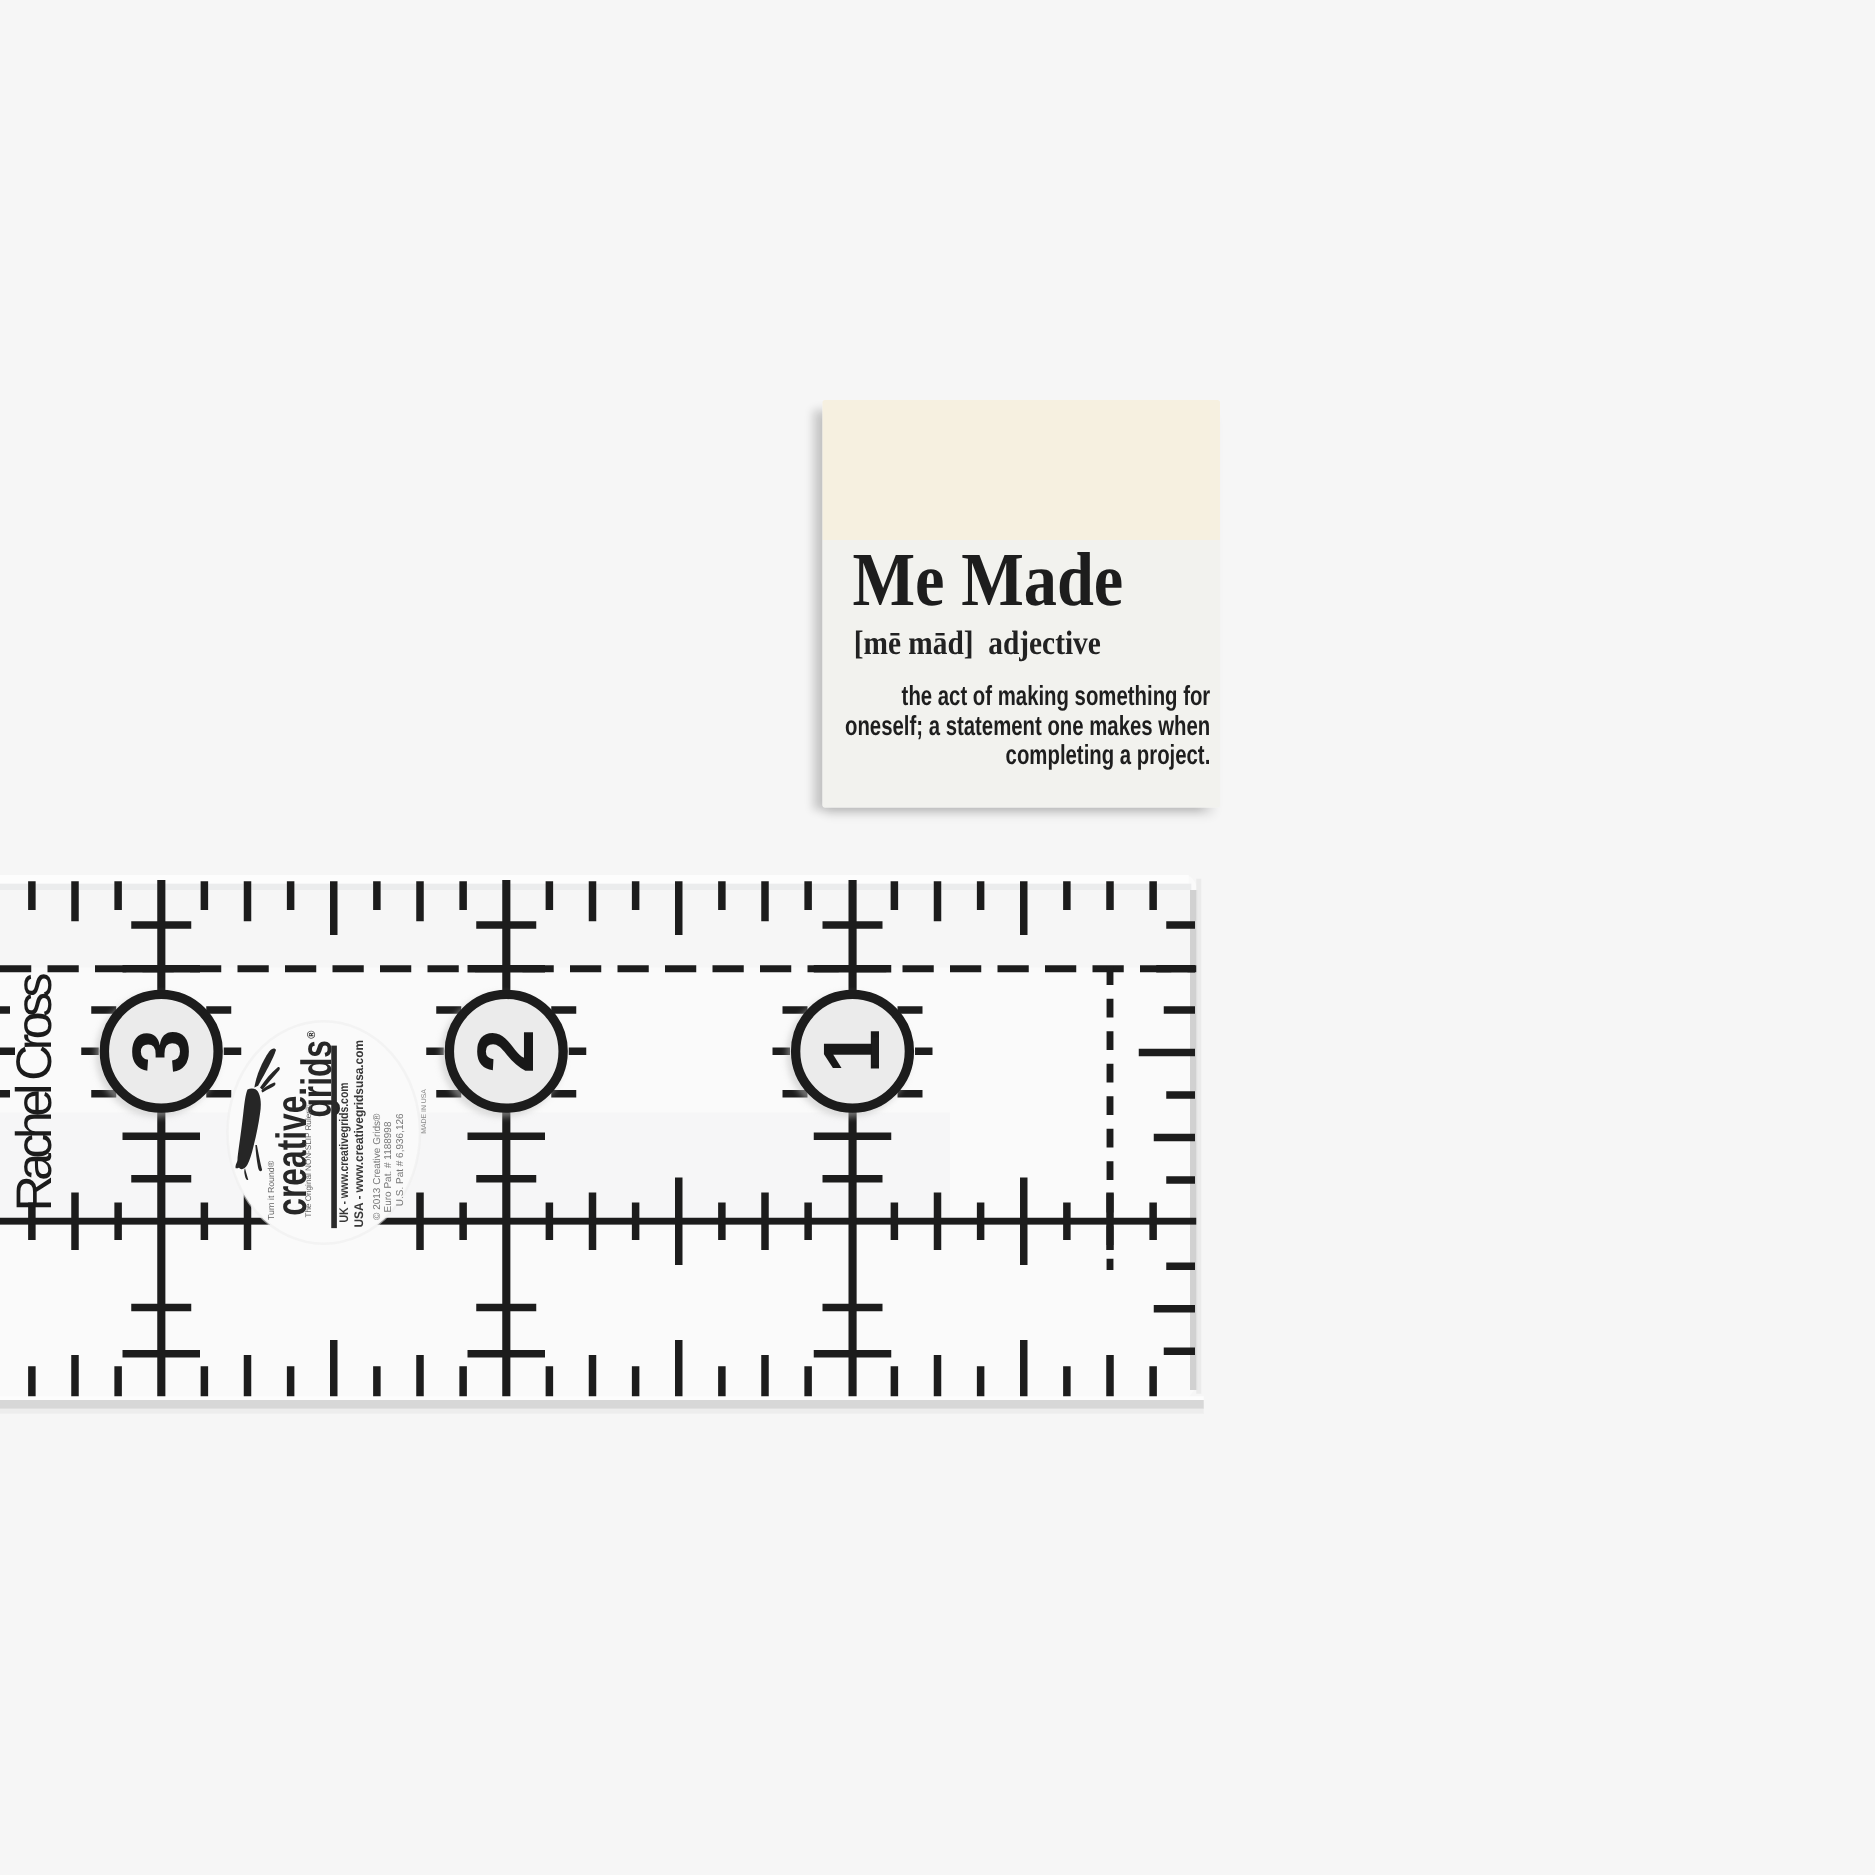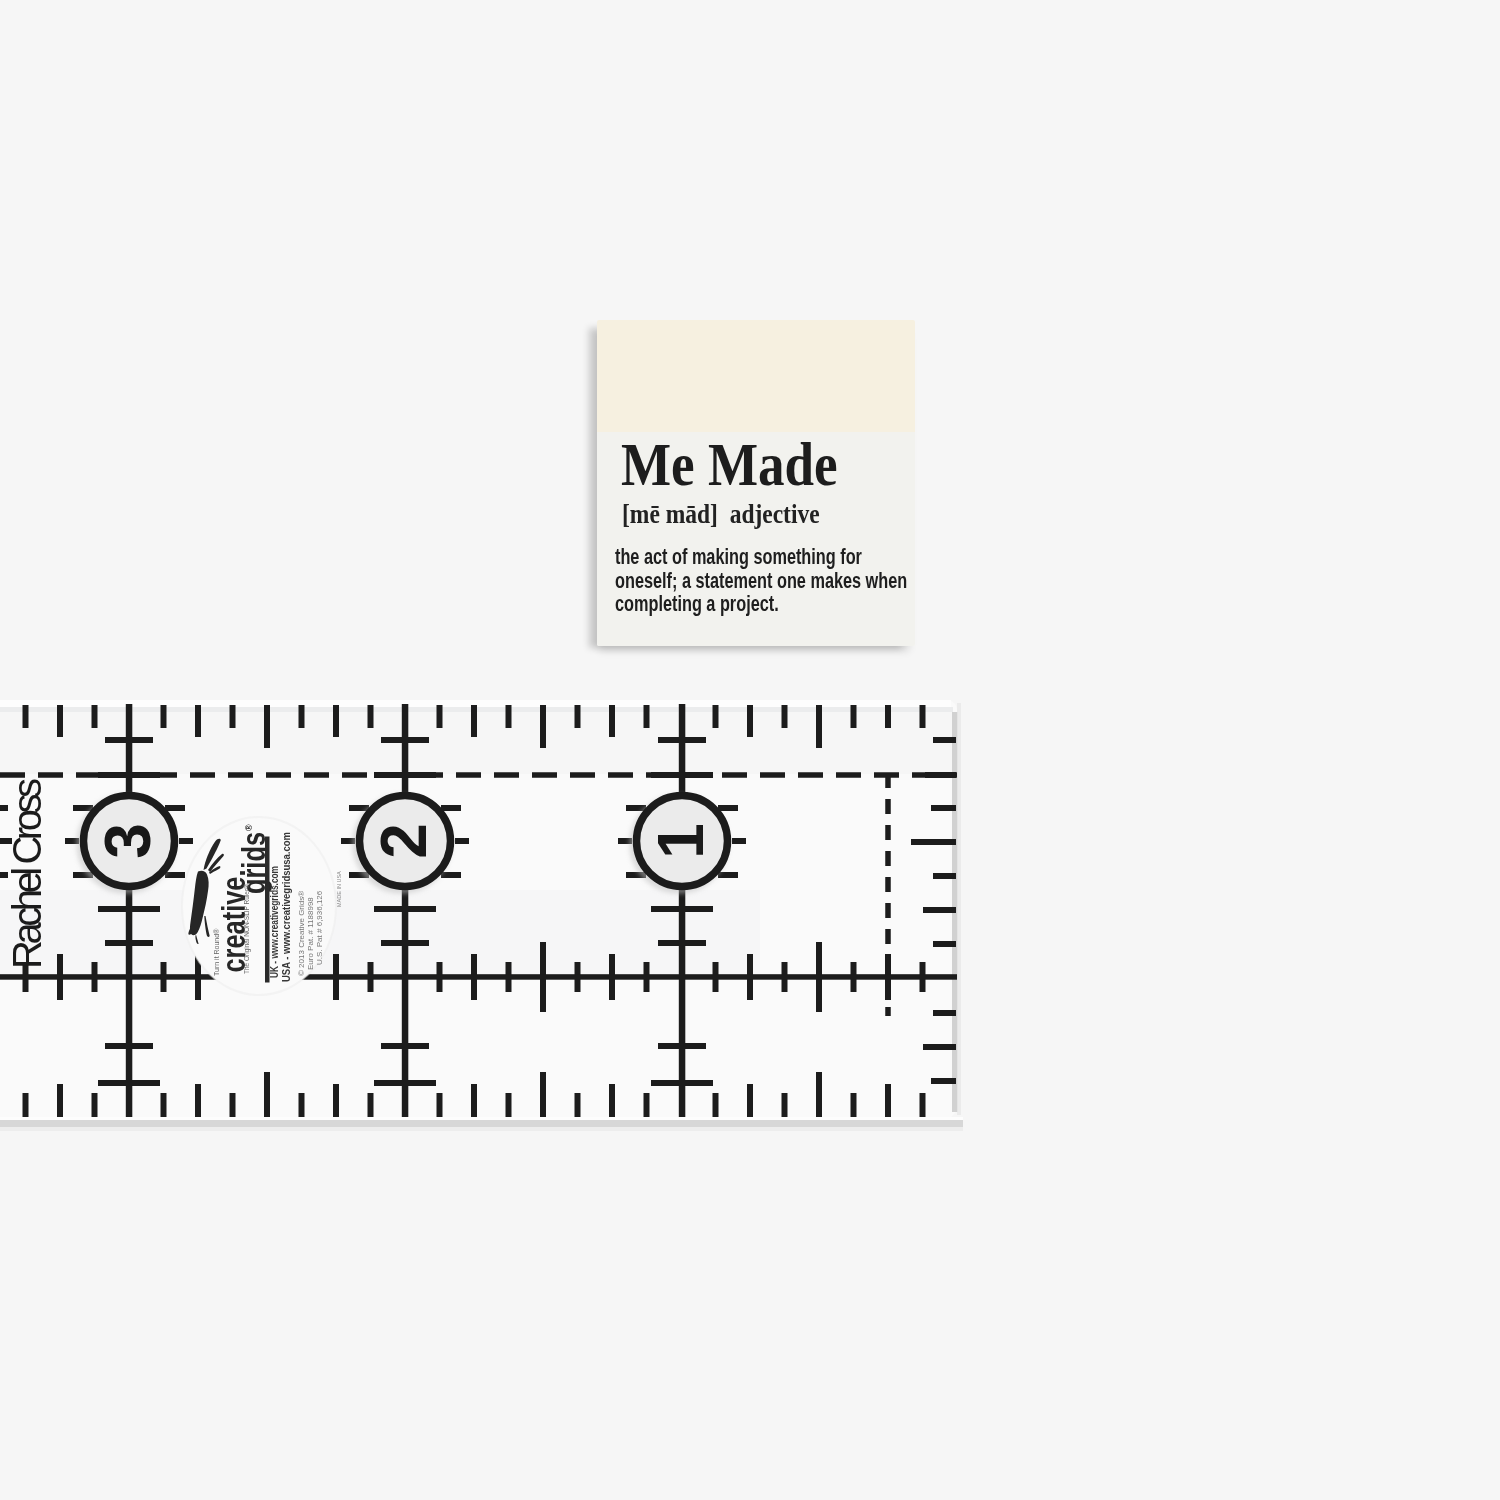--- a/index.html
+++ b/index.html
@@ -1,19 +1,19 @@
 <!DOCTYPE html>
 <html><head><meta charset="utf-8">
 <style>
   html,body { margin:0; padding:0; }
   #page { position:relative; width:1500px; height:1500px; background:#f6f6f6; overflow:hidden;
            font-family:"Liberation Sans", sans-serif; }
-  #label { position:absolute; left:597px; top:320px; width:318px; height:326px;
+  #label { position:absolute; left:658px; top:320px; width:318px; height:326px;
             box-shadow:-11px 5px 7px -3px rgba(0,0,0,0.18), -2px 9px 8px -4px rgba(0,0,0,0.12);
-            border-radius:2px; }
+            border-radius:2px;text-align:right; }
   #label .cream { position:absolute; left:0; top:0; width:318px; height:112px; background:#f6f0e0;
             border-radius:2px 2px 0 0; }
   #label .white { position:absolute; left:0; top:112px; width:318px; height:214px; background:#f2f2ee;
             border-radius:0 0 2px 2px; }
   #label .title { position:absolute; left:24px; top:115px; font-family:"Liberation Serif", serif;
             font-weight:bold; font-size:61px; color:#1d1d1d; letter-spacing:0px; line-height:60px;
             transform:scaleX(0.87); transform-origin:0 0; white-space:nowrap; }
   #label .pron { position:absolute; left:25px; top:179px; font-family:"Liberation Serif", serif;
             font-weight:bold; font-size:27px; color:#222; transform:scaleX(0.87); transform-origin:0 0;
             white-space:nowrap; }

